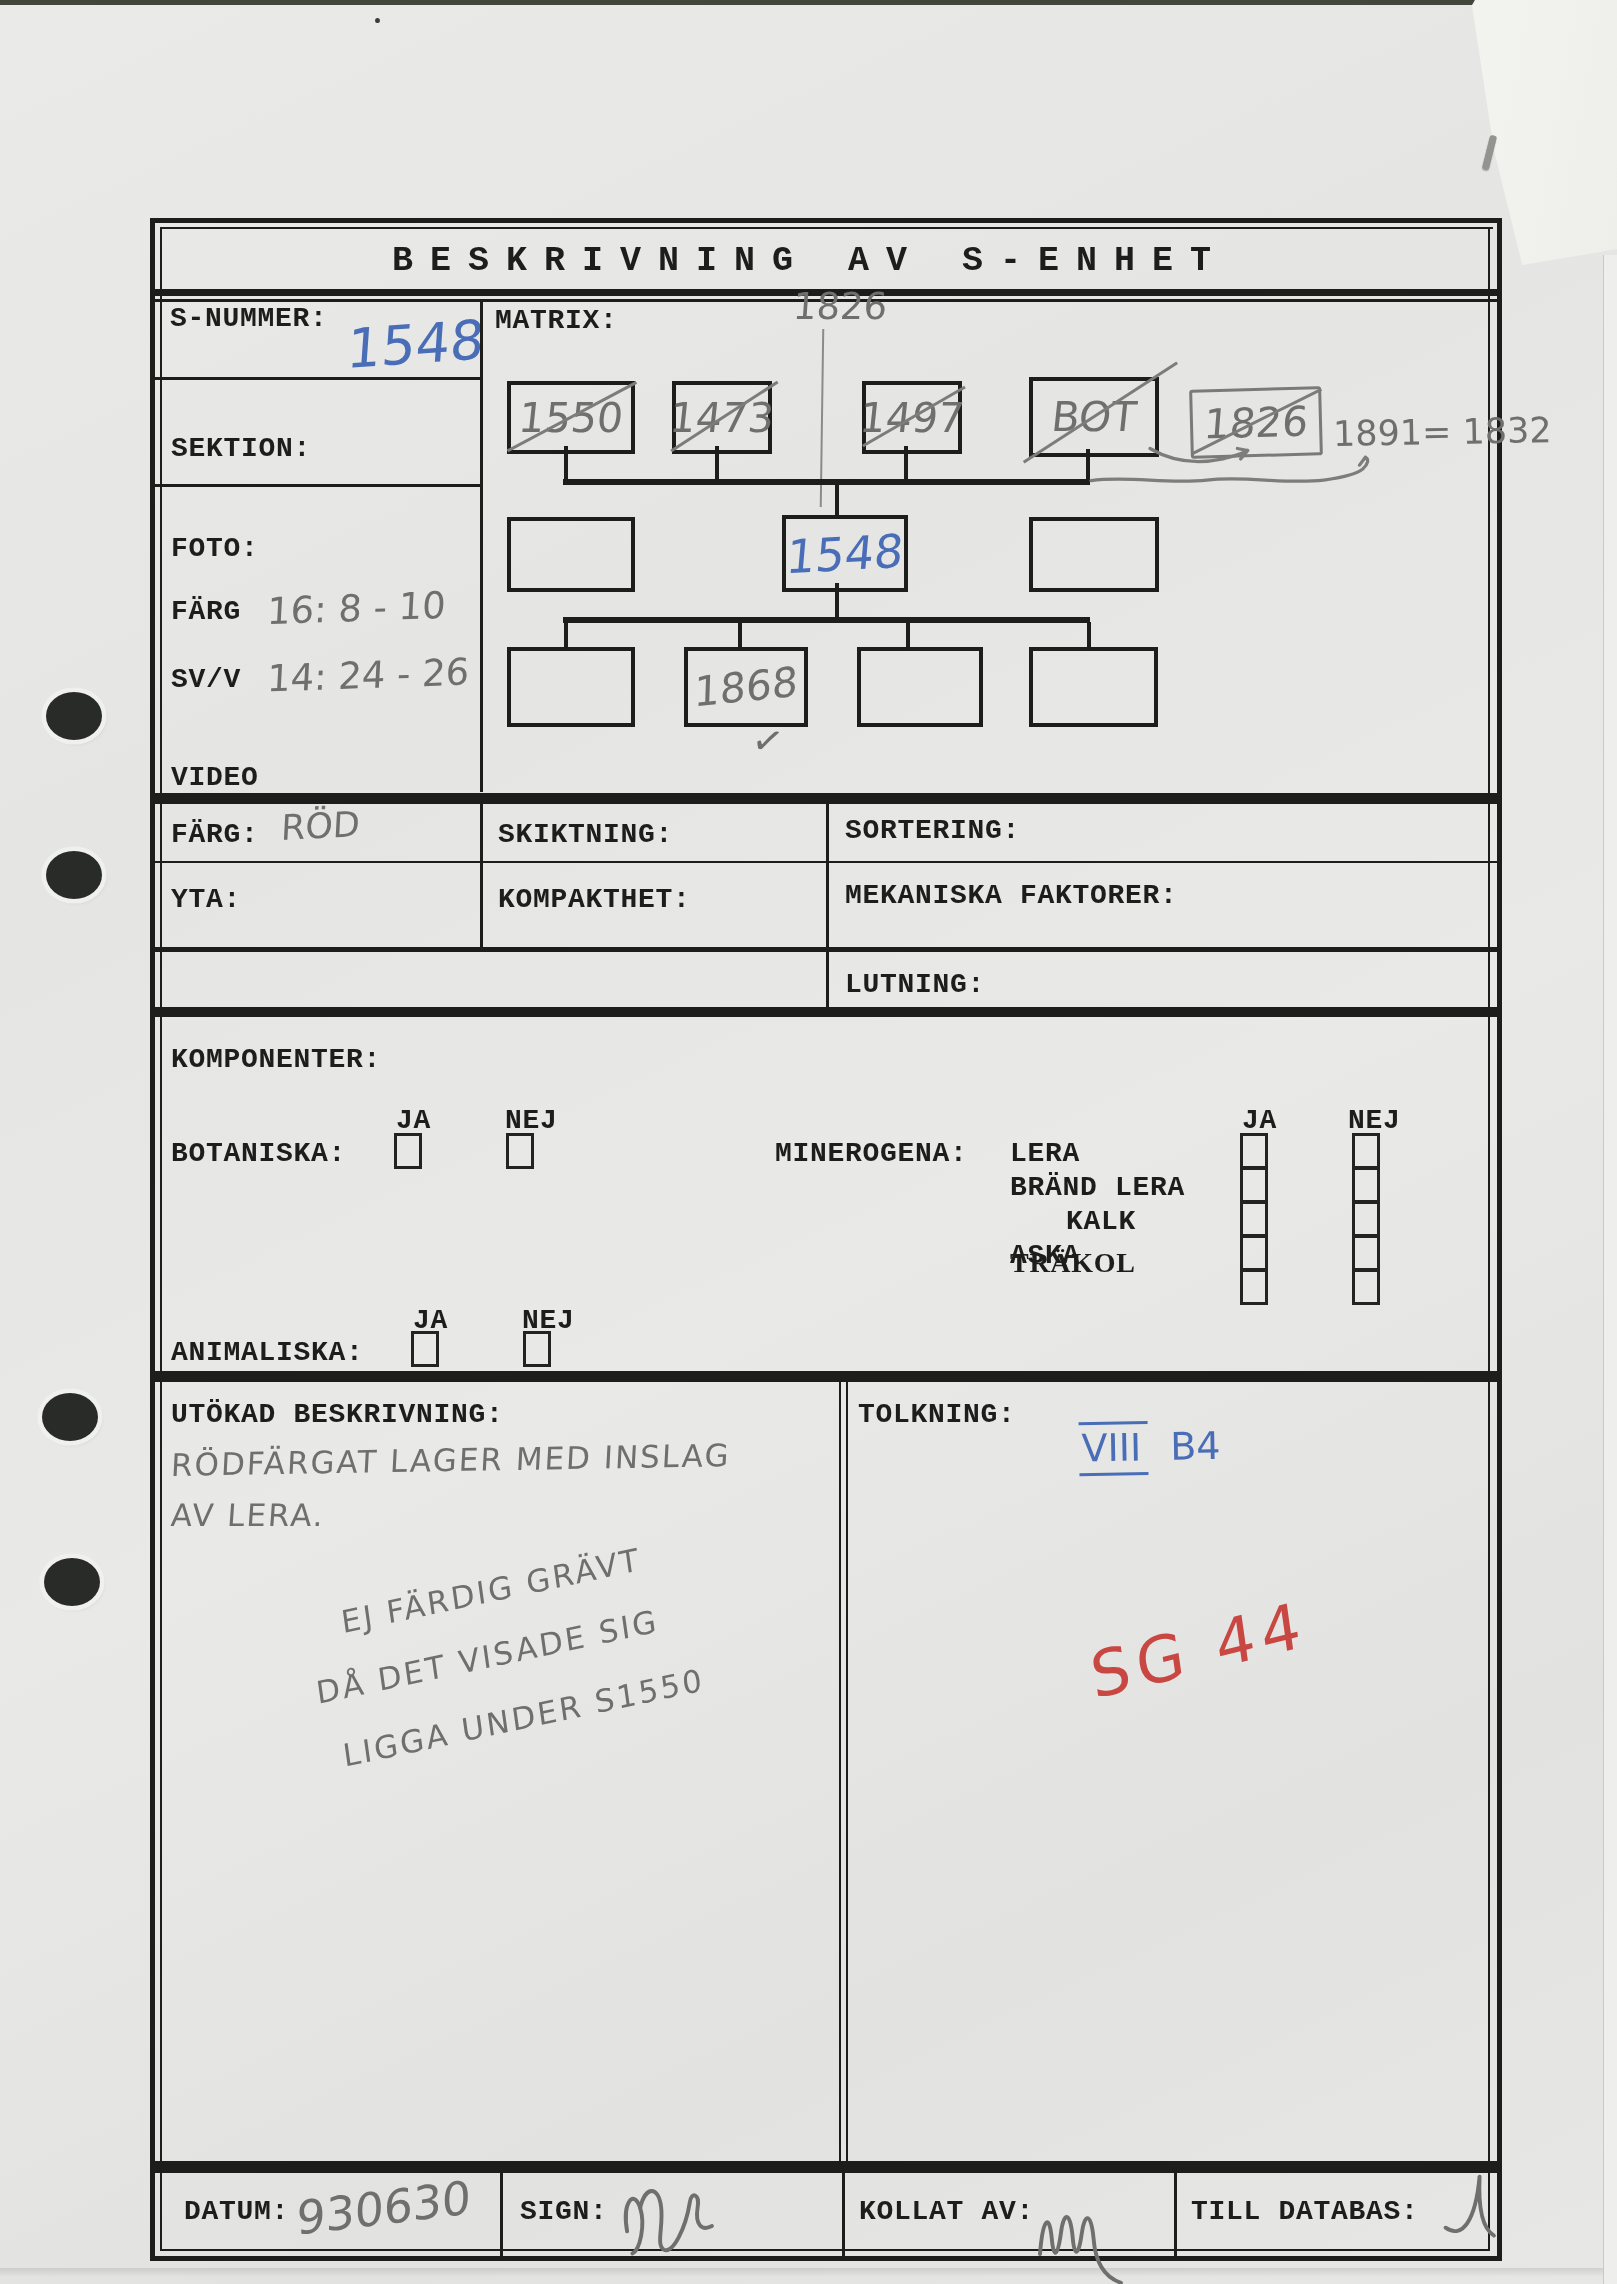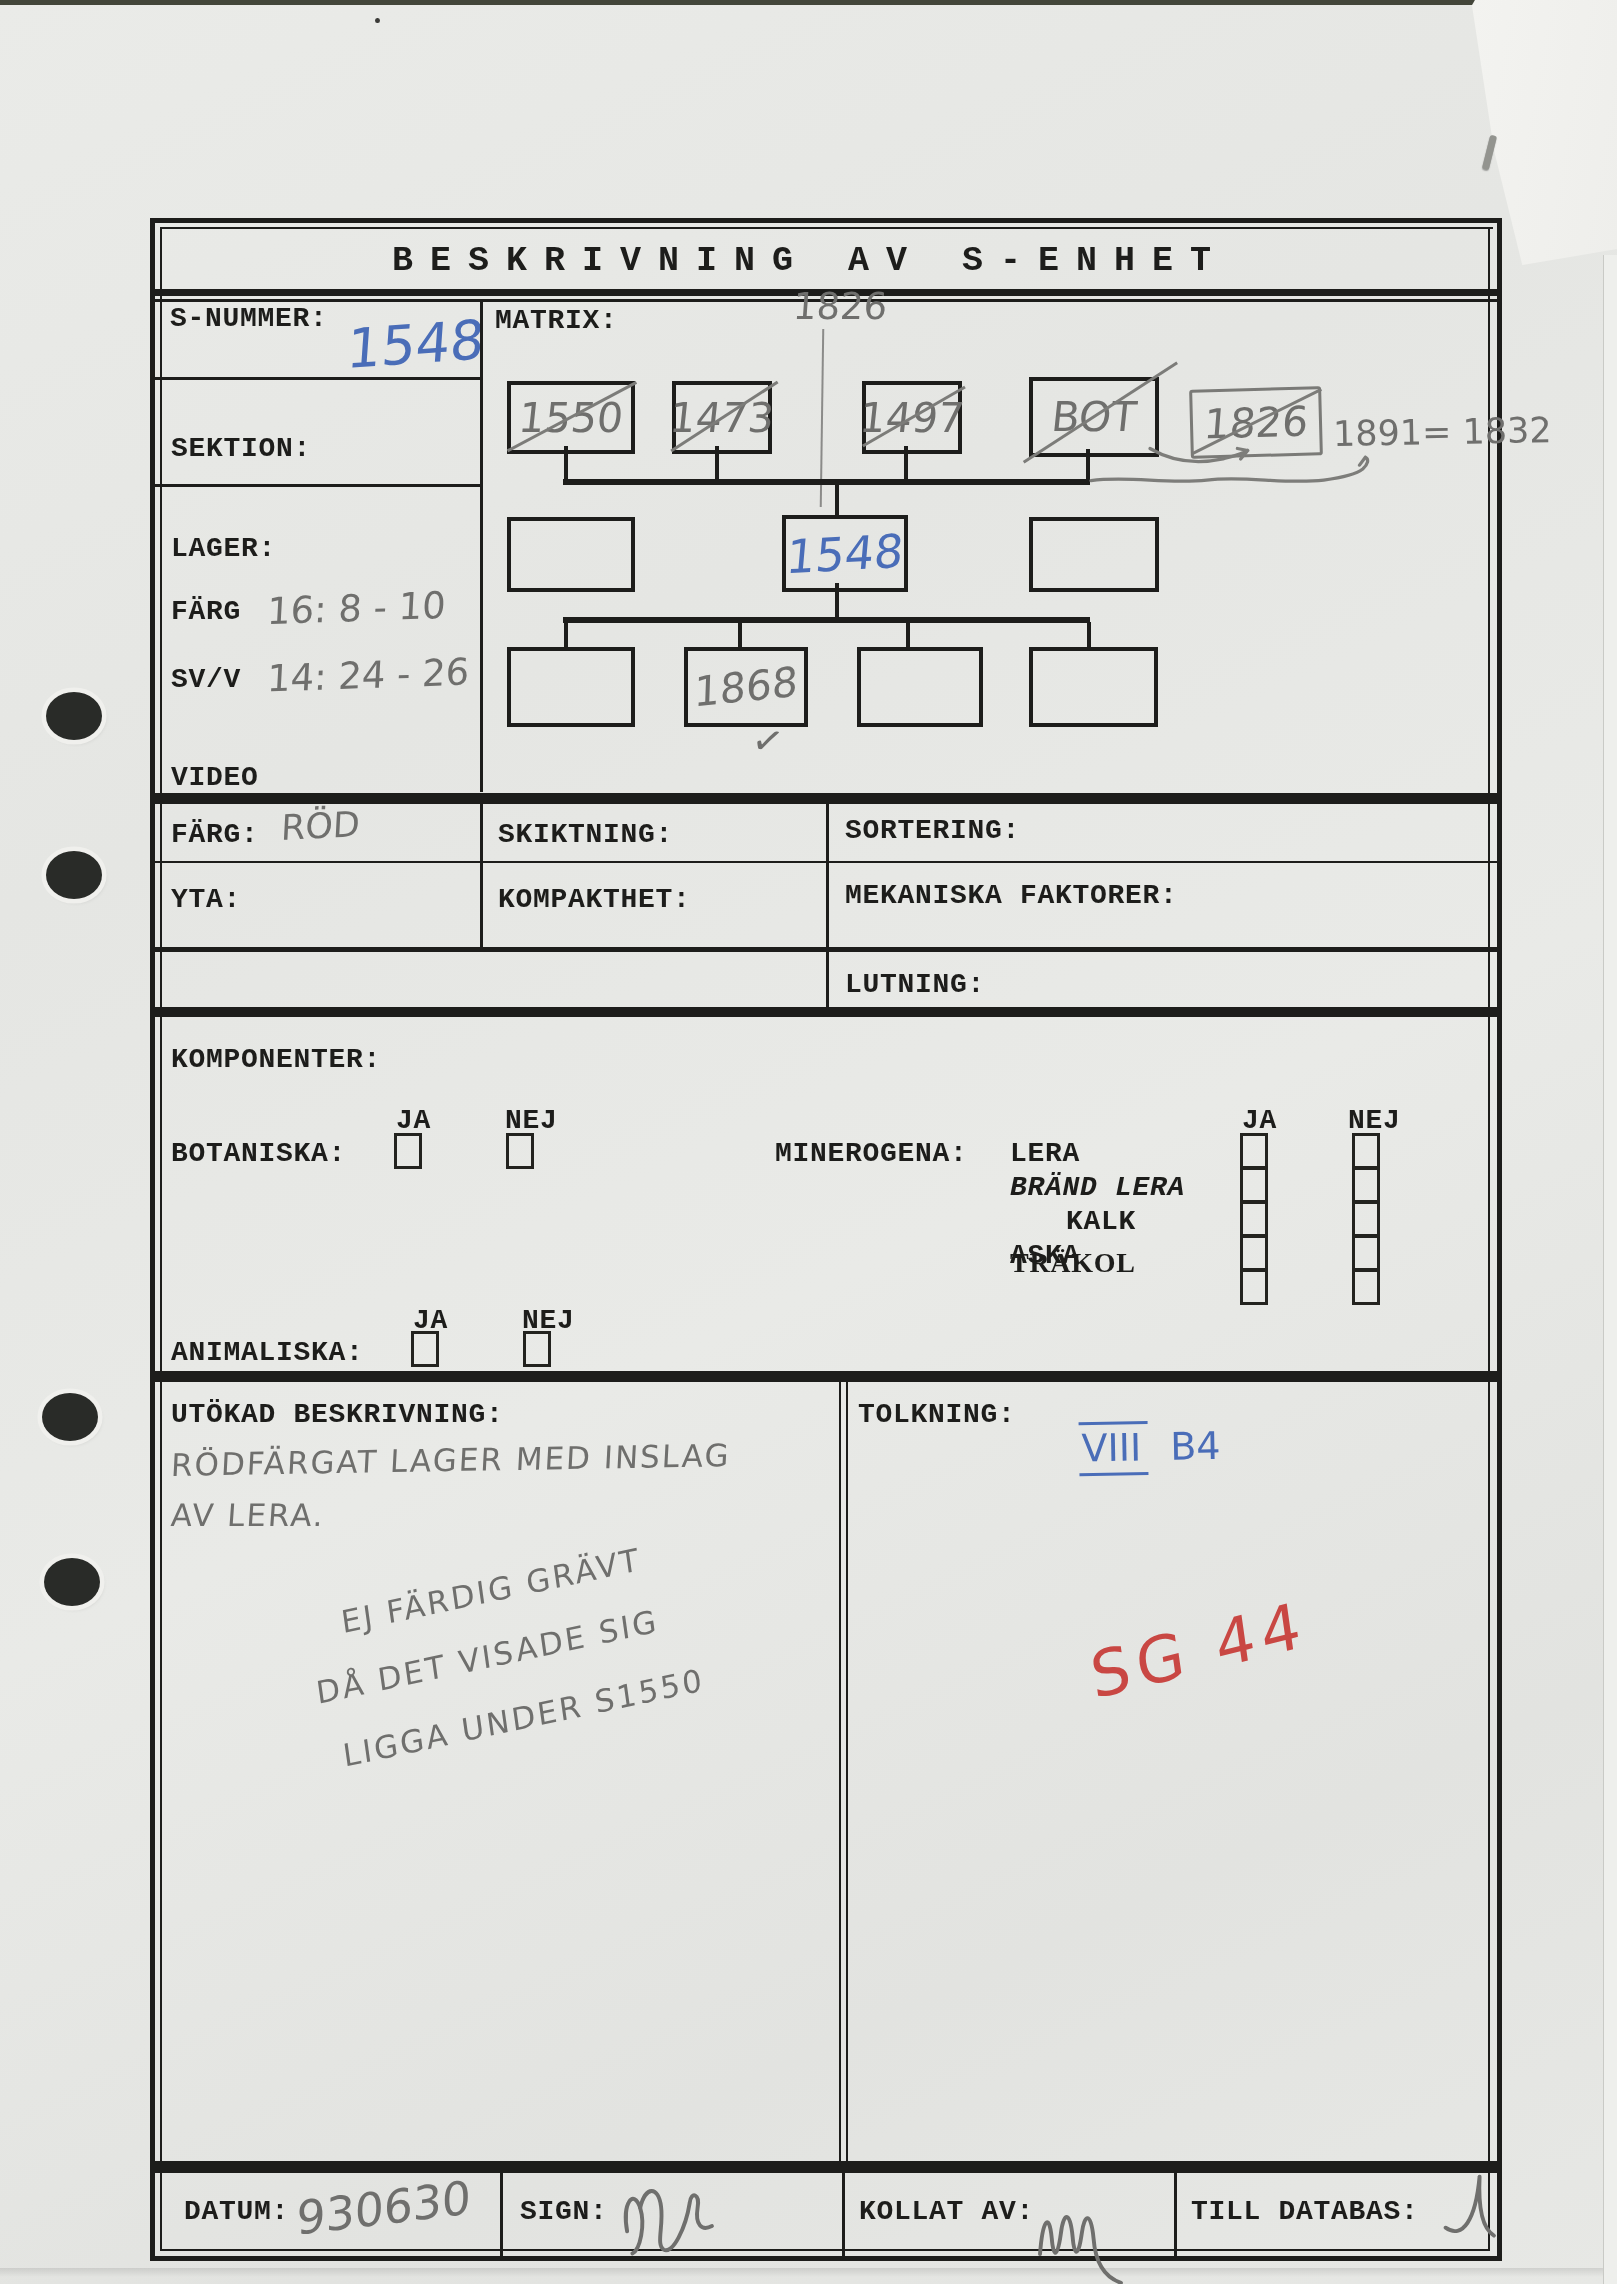--- a/index.html
+++ b/index.html
@@ -58,21 +58,21 @@
   <div class="hl" style="left:155px;top:289px;width:1342px;height:7.2px;"></div>
   <div class="hl" style="left:155px;top:299px;width:1342px;height:2.6px;"></div>
 
   <div class="tw" style="left:170px;top:303px;">S-NUMMER:</div>
   <div class="hand pen-blue" style="left:347px;top:313px;font-size:54px;color:#4a6db8;transform:rotate(-4deg) skewX(-8deg);">1548</div>
   <div class="hl" style="left:155px;top:377px;width:325px;height:2.6px;"></div>
 
   <div class="tw" style="left:171px;top:433px;">SEKTION:</div>
   <div class="hl" style="left:155px;top:484px;width:325px;height:2.6px;"></div>
 
-  <div class="tw" style="left:171px;top:533px;">LAGER:</div>
+  <div class="tw" style="left:171px;top:533px;">FOTO:</div>
   <div class="tw" style="left:171px;top:596px;">FÄRG</div>
   <div class="hand" style="left:267px;top:587px;font-size:37px;transform:rotate(-2deg) skewX(-5deg);">16: 8 - 10</div>
   <div class="tw" style="left:171px;top:664px;">SV/V</div>
   <div class="hand" style="left:267px;top:654px;font-size:37px;transform:rotate(-2deg) skewX(-5deg);">14: 24 - 26</div>
   <div class="tw" style="left:171px;top:726px;margin-top:36px;">VIDEO</div>
 
   <div class="vl" style="left:480px;top:299px;width:3.3px;height:493px;"></div>
 
   <div class="tw" style="left:495px;top:305px;">MATRIX:</div>
   <div class="hand" style="left:793px;top:285px;font-size:37px;">1826</div>
@@ -172,21 +172,21 @@
   <span class="cb" style="left:506px;top:1133px;"></span>
 
   <div class="tw" style="left:775px;top:1138px;">MINEROGENA:</div>
   <div class="tw" style="left:1242px;top:1105px;">JA</div>
   <div class="tw" style="left:1348px;top:1105px;">NEJ</div>
 
   <div class="tw" style="left:1010px;top:1138px;">LERA</div>
   <span class="cb" style="left:1240px;top:1133px;"></span>
   <span class="cb" style="left:1352px;top:1133px;"></span>
 
-  <div class="tw" style="left:1010px;top:1172px;font-style:italic;">BRÄND LERA</div>
+  <div class="tw" style="left:1010px;top:1172px;">BRÄND LERA</div>
   <span class="cb" style="left:1240px;top:1167px;"></span>
   <span class="cb" style="left:1352px;top:1167px;"></span>
 
   <div class="tw" style="left:1066px;top:1206px;">KALK</div>
   <span class="cb" style="left:1240px;top:1201px;"></span>
   <span class="cb" style="left:1352px;top:1201px;"></span>
 
   <div class="tw" style="left:1010px;top:1240px;">ASKA</div>
   <span class="cb" style="left:1240px;top:1235px;"></span>
   <span class="cb" style="left:1352px;top:1235px;"></span>

